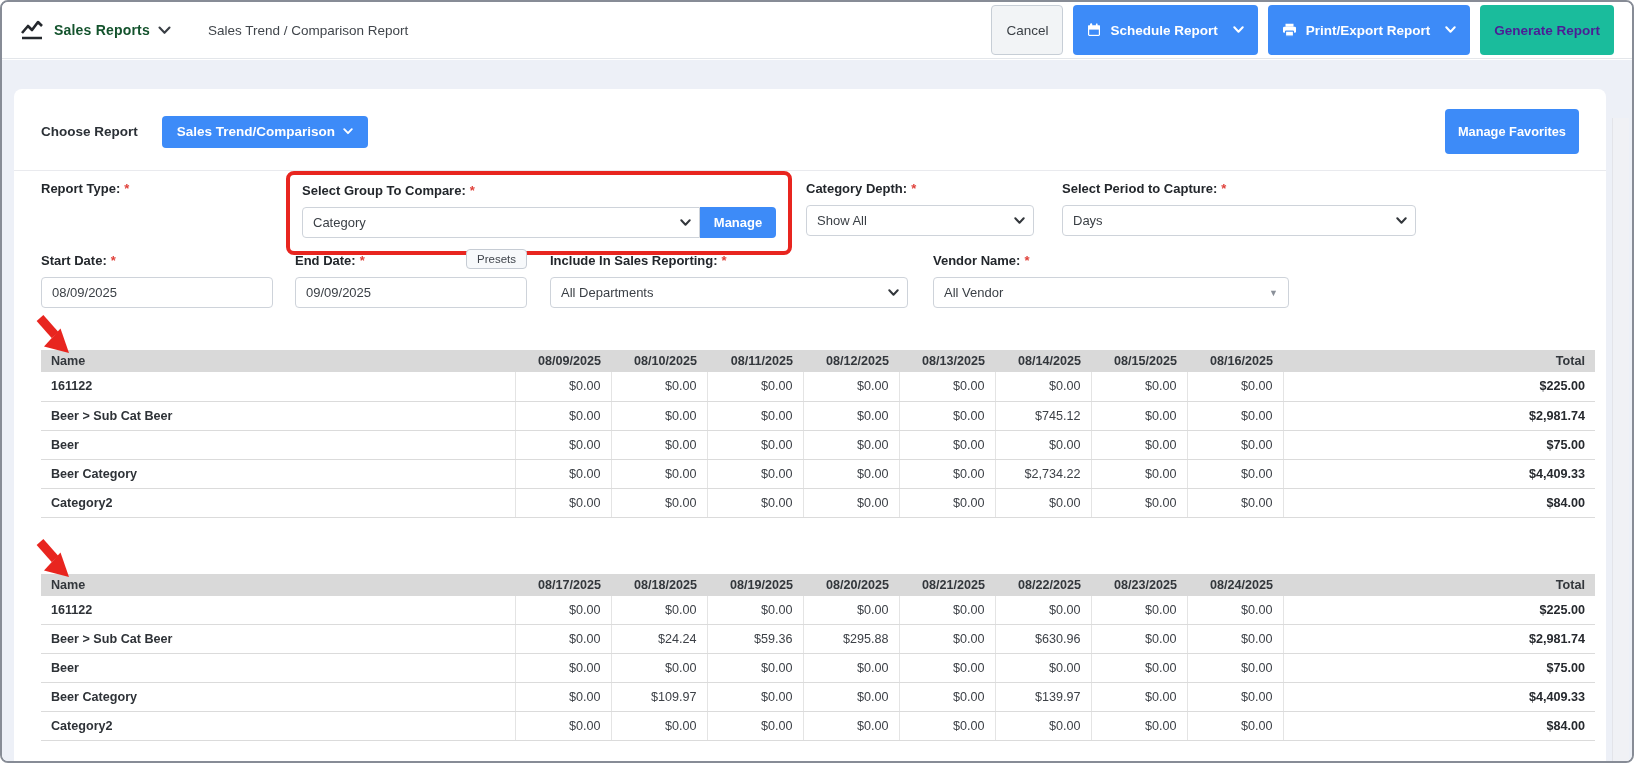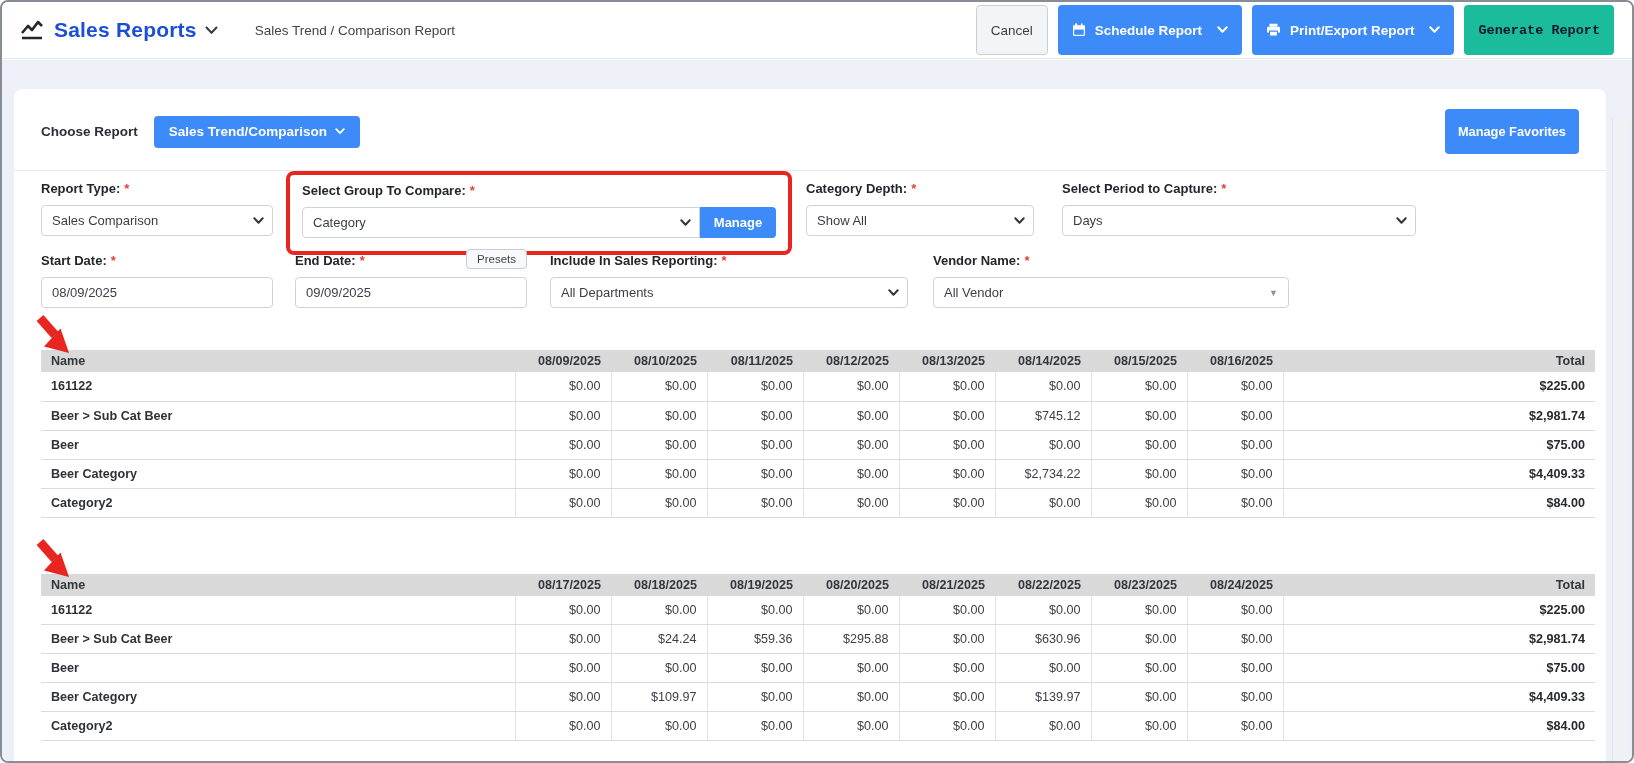--- a/index.html
+++ b/index.html
@@ -2,39 +2,39 @@
 <html><head>
 <meta charset="utf-8">
 <style>
   * { box-sizing: border-box; margin: 0; padding: 0; }
   html,body { width:1634px; height:763px; font-family:"Liberation Sans","DejaVu Sans",sans-serif; background:#fff; }
   .frame { position:absolute; inset:0; width:1634px; height:763px; border:2px solid #878c96; border-radius:8px; overflow:hidden; background:#fff; }
 
   
   .topbar { position:absolute; left:0; right:0; top:0; height:57px; background:#fff; border-bottom:1px solid #e3e6ea; display:flex; align-items:center; padding:0 18px; }
   .tb-icon { width:24px; height:20px; display:flex; align-items:center; }
-  .tb-title { font-size:21px; font-weight:600; color:#1d4ed8; margin:0 8px 0 10px; letter-spacing:.2px; }
+  .tb-title { font-size:14px; font-weight:600; color:#14532d; margin:0 8px 0 10px; letter-spacing:.2px; }
   .tb-caret { display:flex; align-items:center; margin-right:14px; cursor:pointer; }
   .crumb-sep { display:flex; align-items:center; margin-right:14px; }
   .tb-crumb { font-size:13.5px; color:#40454b; }
   .tb-actions { margin-left:auto; display:flex; align-items:center; gap:10px; }
   .btn { height:50px; display:inline-flex; align-items:center; gap:9px; padding:0 14px; border-radius:4px; font-size:13.5px; font-weight:600; border:none; cursor:pointer; white-space:nowrap; }
   .btn-cancel { background:#f2f4f6; border:1px solid #c7ced6; color:#3b4046; font-weight:500; }
   .btn-blue { background:var(--blue); color:#fff; }
-  .btn-teal { background:var(--teal); color:#0f172a;font-family:Liberation Mono, monospace; }
+  .btn-teal { background:var(--teal); color:#4c1d95; }
   .btn .split-caret { margin-left:6px; display:flex; align-items:center; }
 
   
   .content { position:absolute; left:0; right:0; top:58px; bottom:0; background:#edf0f7; }
   .scrollstrip { position:absolute; top:58px; right:3px; width:17px; bottom:0; background:#f0f1f5; border-left:1px solid #e3e4e9; }
   .card { position:absolute; left:12px; right:26px; top:29px; bottom:-8px; background:#fff; border-radius:8px; padding:14px 15px; }
 
   
   .report-bar { display:flex; align-items:center; padding:6px 0 16px 12px; }
-  .choose-label { font-size:13.5px; font-weight:700; color:#2b3036; margin-right:16px; }
+  .choose-label { font-size:13.5px; font-weight:700; color:#2b3036; margin-right:24px; }
   .picker-btn { background:var(--blue); color:#fff; height:32px; border:none; border-radius:4px; padding:0 15px; font-size:13.5px; font-weight:600; display:inline-flex; align-items:center; gap:8px; cursor:pointer; }
   .fav-btn { margin-left:auto; margin-right:12px; background:var(--blue); color:#fff; height:45px; border:none; border-radius:4px; padding:0 13px; font-size:12.8px; font-weight:700; cursor:pointer; }
   .divider { border-bottom:1px solid #e9eaee; margin:0 -15px; }
 
   
   .filters { position:relative; height:146px; margin-top:0; }
   .f { position:absolute; }
   .f-label { font-size:13px; font-weight:700; color:#23272c; margin-bottom:9px; white-space:nowrap; display:flex; align-items:center; }
   .req { color:#e0413a; margin-left:4px; font-weight:700; }
   .ctrl { height:31px; background:#fff; border:1px solid #ced3da; border-radius:4px; font-size:13px; color:#3a3f45; display:flex; align-items:center; padding:0 26px 0 10px; position:relative; cursor:pointer; }
@@ -148,28 +148,20 @@
       </div>
       <div class="divider"></div>
 
       <div class="filters" style="margin-left:12px;">
 
         <div class="f" style="left:0; top:10px; width:232px;">
           <div class="f-label">
               <span>Report Type:</span>
               <span class="req">*</span>
             </div>
-          <div class="ctrl">
-            <span>Sales Comparison</span>
-            <span class="caret">
-                <svg width="11" height="8" viewBox="0 0 11 8">
-                  <path d="M1.3 1.3 L5.5 5.8 L9.7 1.3" fill="none" stroke="#33373c" stroke-width="2" stroke-linecap="round" stroke-linejoin="round"></path>
-                </svg>
-              </span>
-          </div>
         </div>
 
         <div class="f redbox">
           <div class="f-label">
               <span>Select Group To Compare:</span>
               <span class="req">*</span>
             </div>
           <div class="grp">
             <div class="ctrl">
               <span>Category</span>

